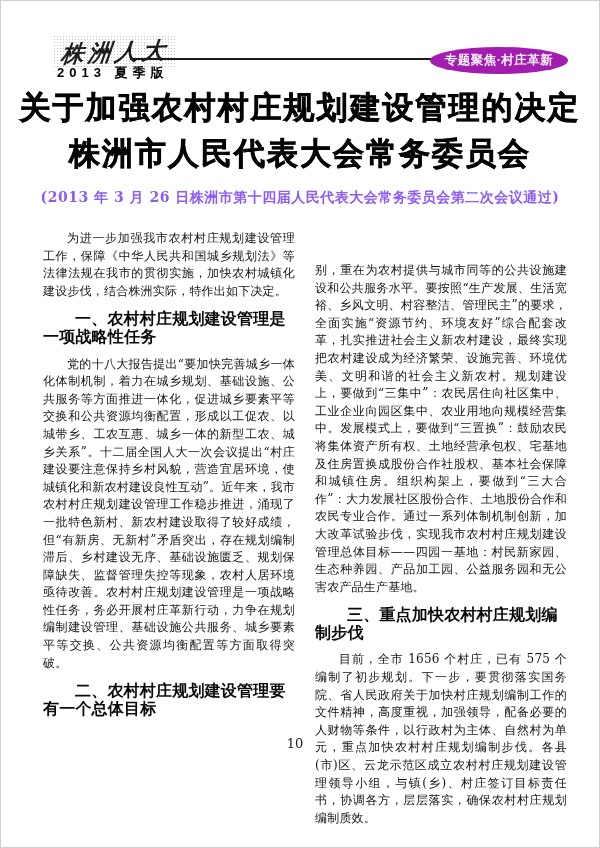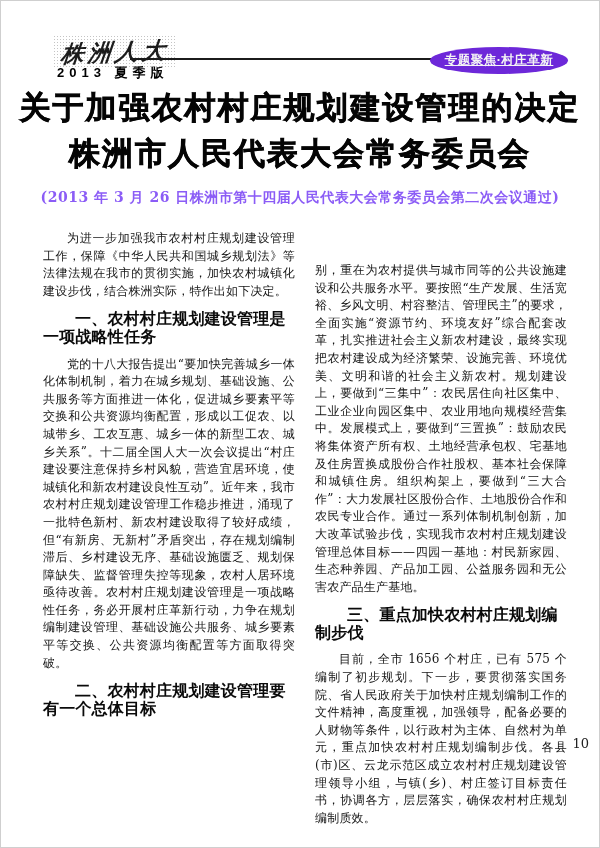--- a/index.html
+++ b/index.html
@@ -120,37 +120,37 @@
     text-indent: 2em;
     letter-spacing: 0.2px;
     color: #0a0a0a;
   }
 
   
   .page-number {
     position: absolute;
     top: 735px; left: 0;
     width: 588px;
-    text-align: right;
+    text-align: center;
     font-family: "DejaVu Serif", serif;
     font-size: 13px;
     color: #222222;
   }
 </style>
 </head>
 <body>
 
 <div class="sheet">
 
   <div class="logo-box">
     <span class="logo-script">株洲人大</span>
   </div>
   <div class="edition">2013 夏季版</div>
   <div class="header-rule"></div>
-  <div class="topic-badge" style="background: #6d28d9; color: rgb(245, 245, 245); text-decoration: underline;">专题聚焦·村庄革新</div>
+  <div class="topic-badge" style="background: #a21caf; color: rgb(245, 245, 245);">专题聚焦·村庄革新</div>
 
   <div class="doc-title">
     <div>关于加强农村村庄规划建设管理的决定</div>
     <div>株洲市人民代表大会常务委员会</div>
   </div>
   <div class="doc-subtitle">(2013 年 3 月 26 日株洲市第十四届人民代表大会常务委员会第二次会议通过)</div>
 
   <div class="columns">
     <div class="col">
       <p class="indent">为进一步加强我市农村村庄规划建设管理工作，保障《中华人民共和国城乡规划法》等法律法规在我市的贯彻实施，加快农村城镇化建设步伐，结合株洲实际，特作出如下决定。</p>

